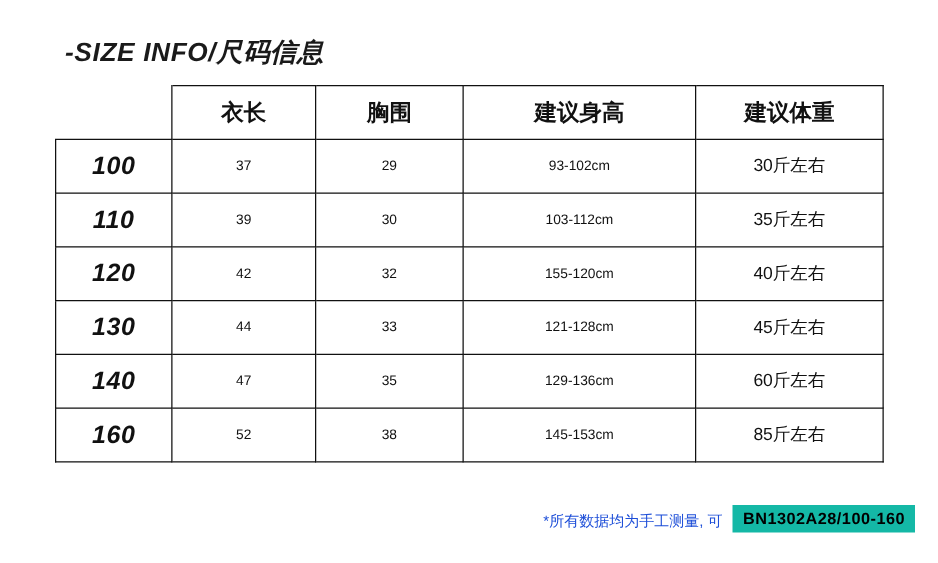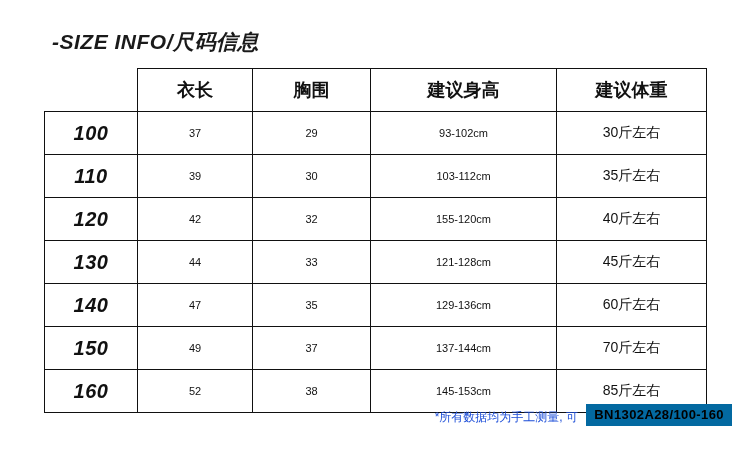--- a/index.html
+++ b/index.html
@@ -87,21 +87,21 @@
     right: 172px;
     top: 409px;
     font-size: 12px;
     color: #1d4ed8;
     white-space: nowrap;
   }
   .code-badge {
     position: absolute;
     right: 18px;
     top: 404px;
-    background: #0369a1;
+    background: #14b8a6;
     color: #000000;
     font-size: 13px;
     font-weight: 700;
     letter-spacing: 0.4px;
     padding: 3px 8px 4px 8px;
     white-space: nowrap;
   }
 </style>
 </head>
 <body>
@@ -158,27 +158,20 @@
           <td class="weight">45斤左右</td>
         </tr>
         <tr>
           <td class="sizecell">140</td>
           <td>47</td>
           <td>35</td>
           <td>129-136cm</td>
           <td class="weight">60斤左右</td>
         </tr>
         <tr>
-          <td class="sizecell">150</td>
-          <td>49</td>
-          <td>37</td>
-          <td>137-144cm</td>
-          <td class="weight">70斤左右</td>
-        </tr>
-        <tr>
           <td class="sizecell">160</td>
           <td>52</td>
           <td>38</td>
           <td>145-153cm</td>
           <td class="weight">85斤左右</td>
         </tr>
       </tbody>
     </table>
   </div>
 

